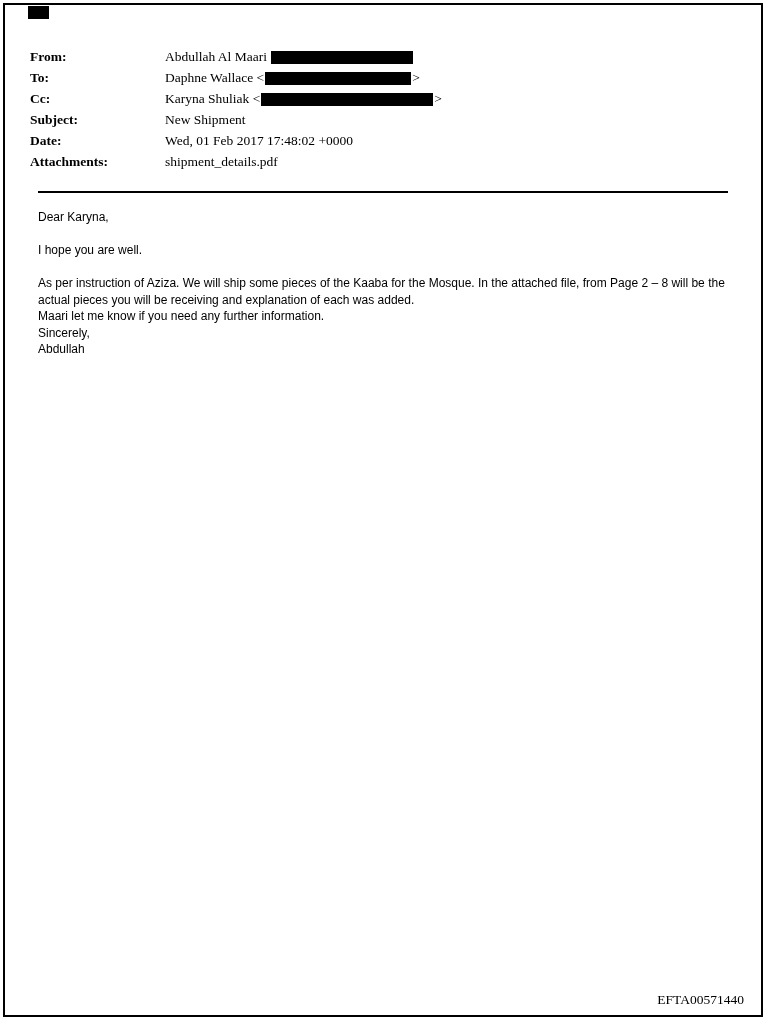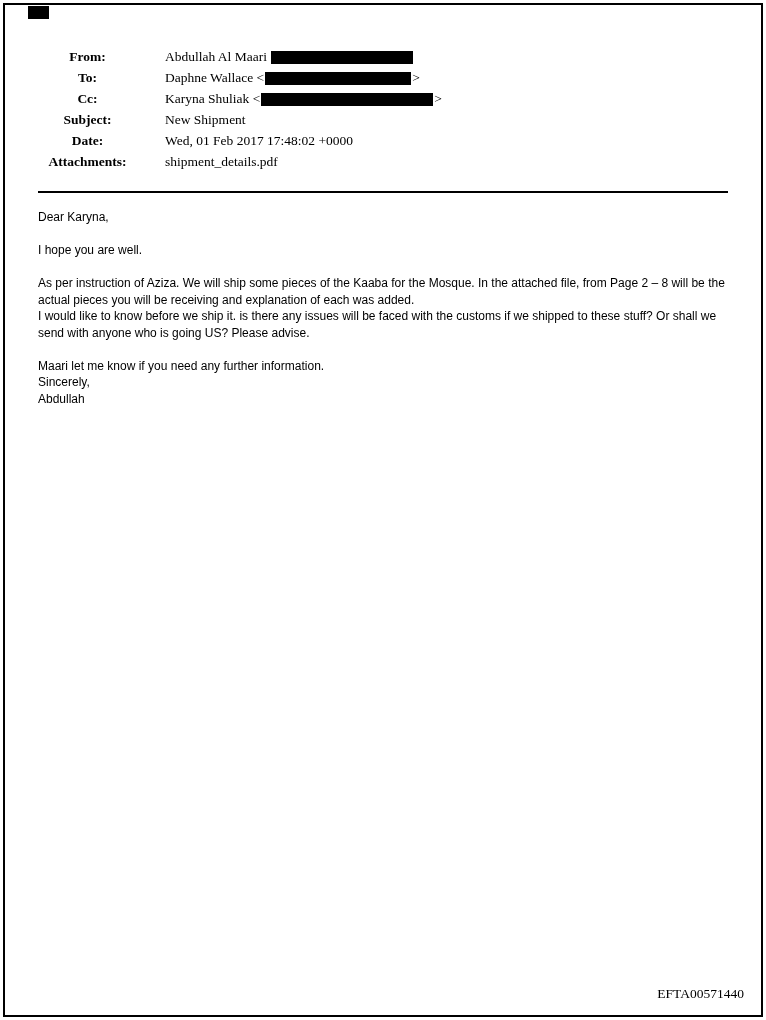--- a/index.html
+++ b/index.html
@@ -41,21 +41,21 @@
     color: #000000;
   }
   .header-row {
     display: flex;
     align-items: baseline;
     line-height: 21px;
     white-space: nowrap;
   }
   .header-label {
     width: 115px;
-    text-align: center;
+    text-align: left;
     font-weight: bold;
     flex: 0 0 115px;
   }
   .header-value {
     margin-left: 20px;
   }
   .redaction {
     display: inline-block;
     height: 13px;
     background: #000000;
@@ -85,21 +85,21 @@
   }
   .body-block p {
     margin: 0;
   }
   .body-block p.gap-after {
     margin-bottom: 16.5px;
   }
   .bates {
     position: absolute;
     right: 22px;
-    bottom: 18px;
+    bottom: 12px;
     font-family: "Liberation Serif", serif;
     font-size: 13.5px;
     color: #000000;
   }
 </style>
 </head>
 <body>
 
 <div class="page">
 
@@ -139,21 +139,20 @@
     </div>
 
   </div>
 
   <div class="rule"></div>
 
   <div class="body-block">
     <p class="gap-after">Dear Karyna,</p>
     <p class="gap-after">I hope you are well.</p>
     <p>As per instruction of Aziza. We will ship some pieces of the Kaaba for the Mosque. In the attached file, from Page 2 – 8 will be the actual pieces you will be receiving and explanation of each was added.</p>
-    <p class="gap-after">I would like to know before we ship it. is there any issues will be faced with the customs if we shipped to these stuff?  Or shall we send with anyone who is going US? Please advise.</p>
     <p>Maari let me know if you need any further information.</p>
     <p>Sincerely,</p>
     <p>Abdullah</p>
   </div>
 
   <div class="bates">EFTA00571440</div>
 
 </div>
 
 </body></html>

